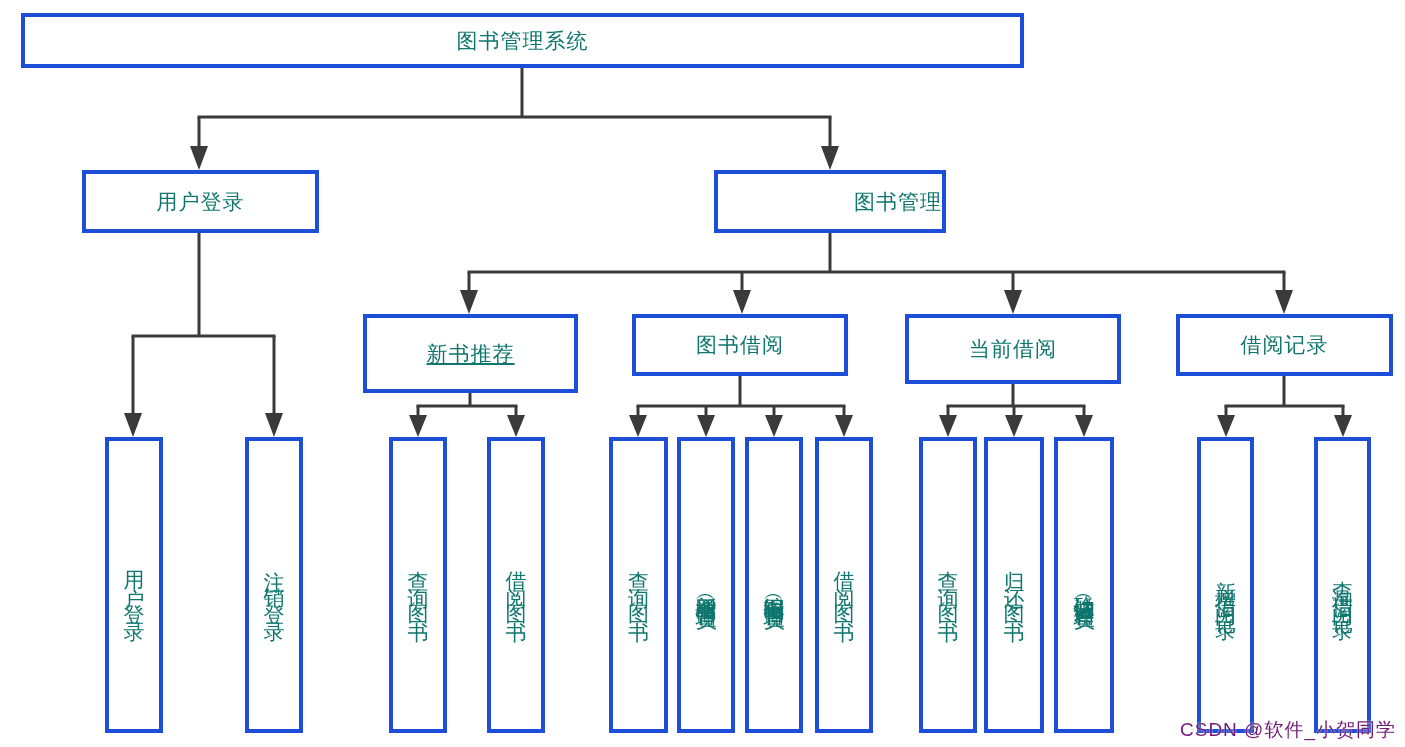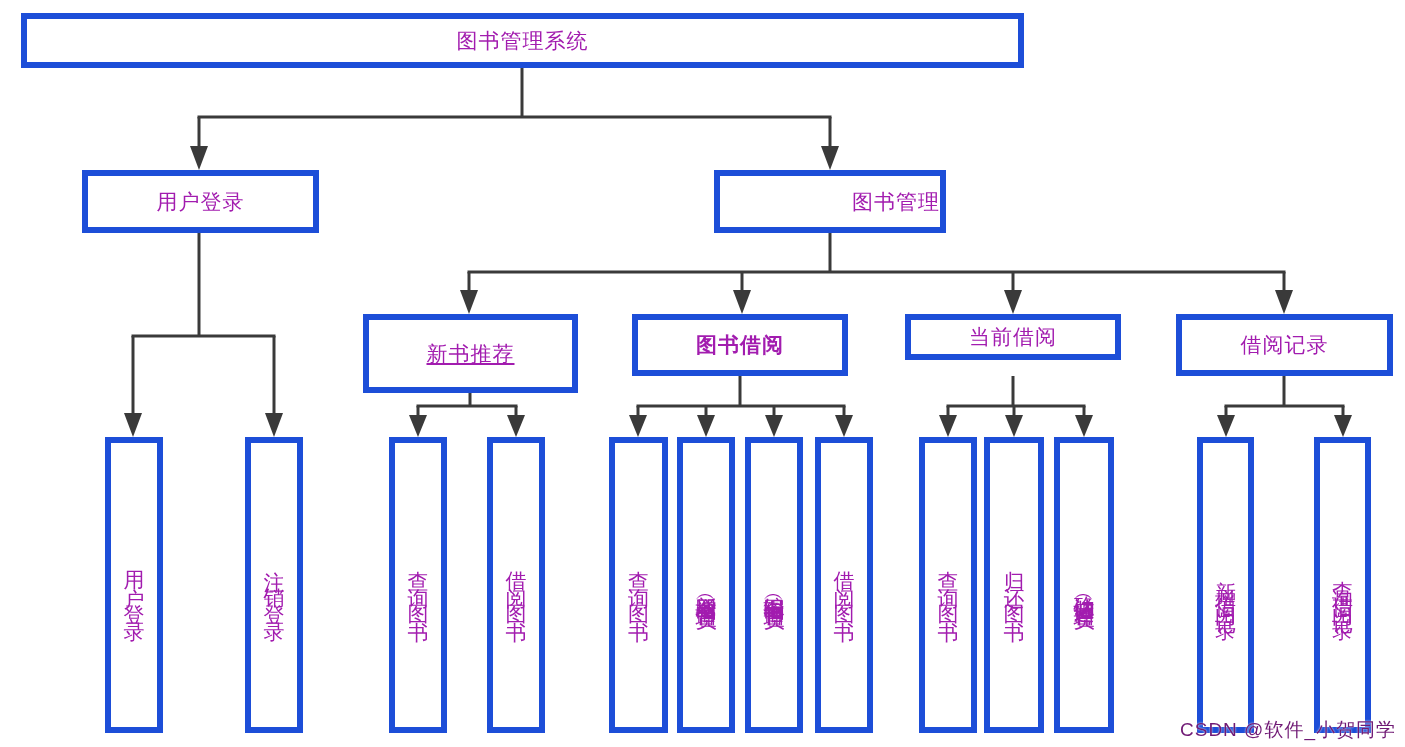--- a/index.html
+++ b/index.html
@@ -2,23 +2,23 @@
 <html><head>
 <meta charset="utf-8">
 <style>
   html,body{margin:0;padding:0;background:#ffffff;}
   #canvas{
     position:relative;width:1405px;height:747px;background:#ffffff;overflow:hidden;
     font-family:"Liberation Sans","DejaVu Sans",sans-serif;color:#333333;
   }
   #wires{position:absolute;left:0;top:0;z-index:1;}
   .box{
-    position:absolute;box-sizing:border-box;border:6px solid #1d4ed8;background:#ffffff;
+    position:absolute;box-sizing:border-box;border:4px solid #1d4ed8;background:#ffffff;
     display:flex;align-items:center;justify-content:center;z-index:2;
-    font-size:21px;color:#a21caf;
+    font-size:21px;color:#0f766e;
   }
   .h{letter-spacing:1px;}
   .v{
     writing-mode:vertical-lr;text-orientation:mixed;
   }
   .ls4{letter-spacing:17px;}
   .ls6{letter-spacing:8px;}
   .ls9{letter-spacing:2px;}
   .v span{margin-top:6px;} 
   #watermark{
@@ -101,24 +101,24 @@
   <div class="box h" style="left:82px;top:170px;width:237px;height:63px;">
     <span>用户登录</span>
   </div>
   <div class="box h" style="left:714px;top:170px;width:232px;height:63px;justify-content:flex-end;">
     <span>图书管理</span>
   </div>
 
   <div class="box h" style="left:363px;top:314px;width:215px;height:79px;text-decoration:underline;">
     <span>新书推荐</span>
   </div>
-  <div class="box h" style="left:632px;top:314px;width:216px;height:62px;font-weight:bold;">
+  <div class="box h" style="left:632px;top:314px;width:216px;height:62px;">
     <span>图书借阅</span>
   </div>
-  <div class="box h" style="left:905px;top:314px;width:216px;height:46px;">
+  <div class="box h" style="left:905px;top:314px;width:216px;height:70px;">
     <span>当前借阅</span>
   </div>
   <div class="box h" style="left:1176px;top:314px;width:217px;height:62px;">
     <span>借阅记录</span>
   </div>
 
   <div class="box v ls4" style="left:105px;top:437px;width:58px;height:296px;">
     <span>用户登录</span>
   </div>
   <div class="box v ls4" style="left:245px;top:437px;width:58px;height:296px;">

